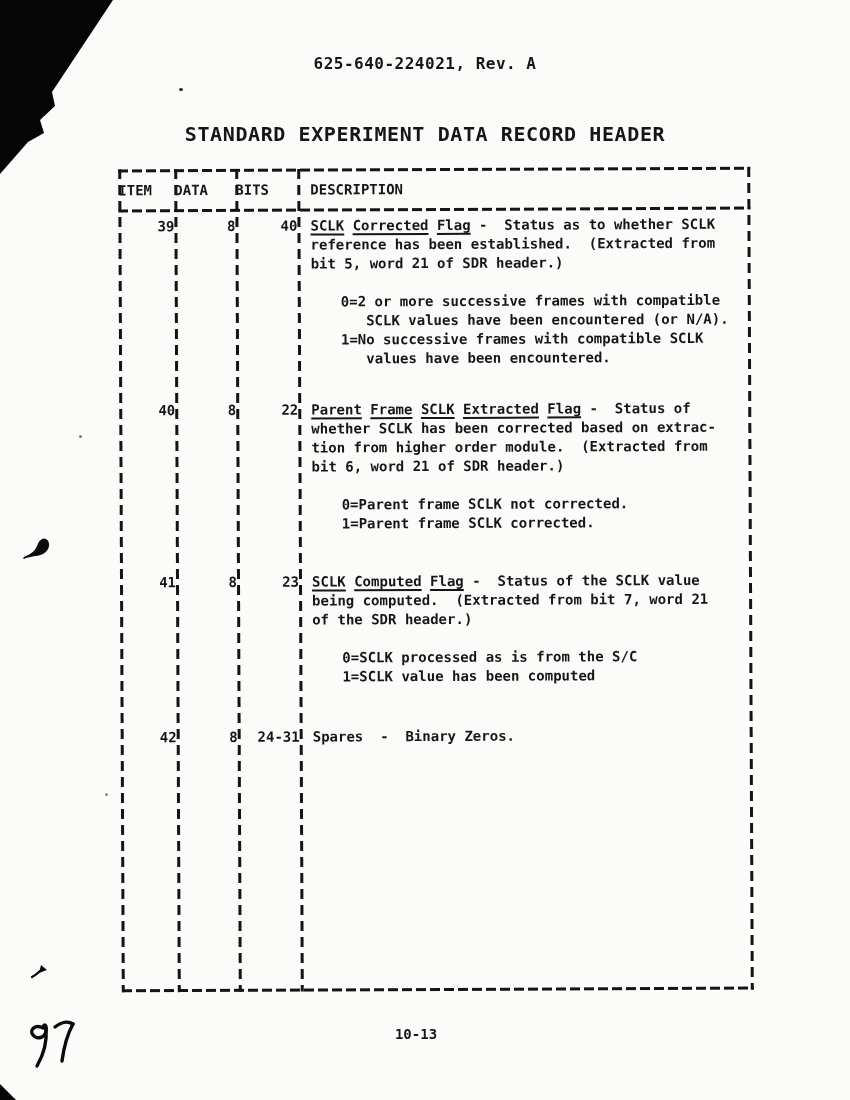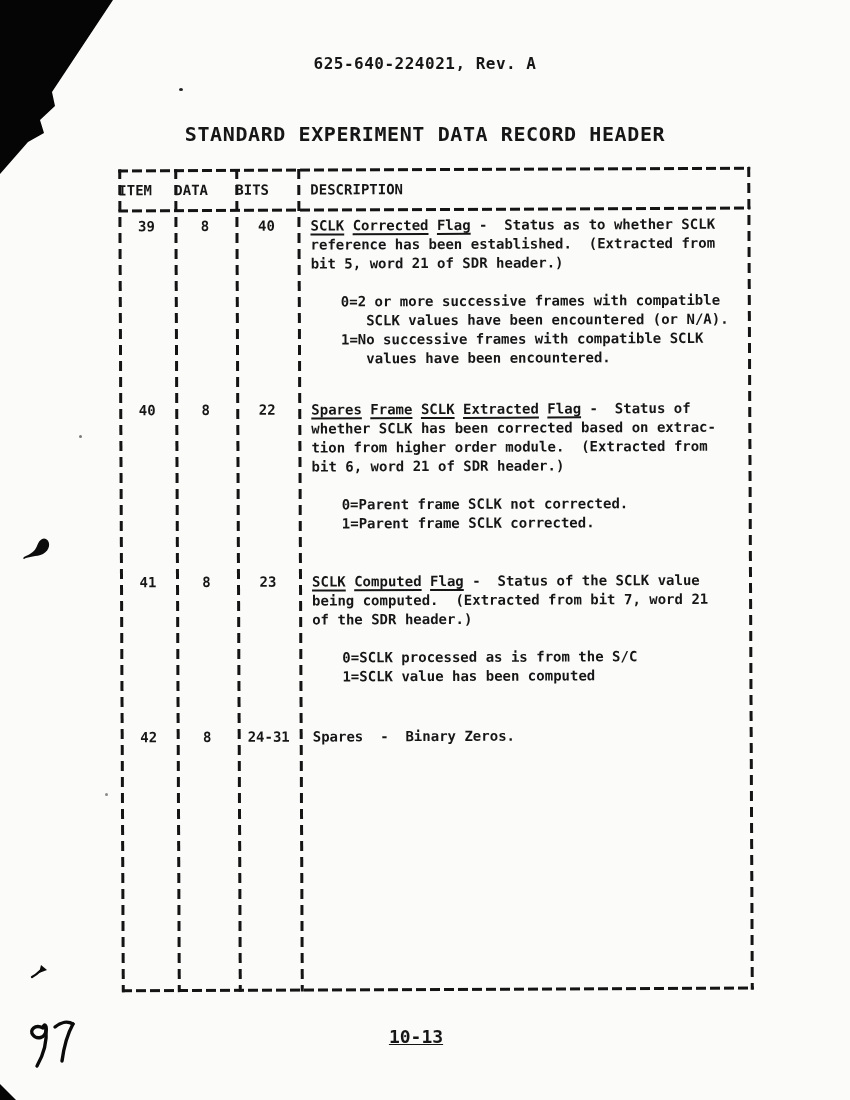--- a/index.html
+++ b/index.html
@@ -39,33 +39,33 @@
   .vl-3{left:179px;}
   .vl-4{left:629px;}
 
   .hrow{position:absolute;top:12px;left:0;right:0;display:grid;
     grid-template-columns:56px 61px 62px 1fr;}
   .hrow .hc{}
   .hrow .hc-desc{text-align:left;padding-left:13px;}
 
   .trow{position:absolute;left:0;right:0;display:grid;
     grid-template-columns:56px 61px 62px 1fr;align-items:start;}
-  .trow .num{text-align:center;}
+  .trow .num{text-align:right;}
   .trow .desc{padding-left:13px;padding-right:6px;}
   .row-0{top:48px;}
   .row-1{top:232px;}
   .row-2{top:404px;}
   .row-3{top:559px;}
   .dline,.oline{white-space:pre;}
   .opts{margin-top:19px;margin-left:30px;}
   .uterm{text-decoration:underline;text-decoration-thickness:2px;text-underline-offset:3px;}
 
   
   .page-number{position:absolute;top:1026px;left:0;right:18px;text-align:center;
-    font-size:18px;font-weight:700;text-decoration:underline;}
+    font-size:14px;font-weight:700;}
   .handwritten{position:absolute;left:26px;top:1016px;}
   .ink-comma{position:absolute;left:22px;top:536px;}
   .ink-flick{position:absolute;left:30px;top:963px;}
 </style>
 </head>
 <body>
 
 <div class="page">
 
   <div class="corner-artifact"></div>
@@ -109,21 +109,21 @@
               <div class="oline">1=No successive frames with compatible SCLK</div>
               <div class="oline">   values have been encountered.</div>
             </div>
           </div>
         </div>
         <div class="trow row-1">
           <div class="num">40</div>
           <div class="num">8</div>
           <div class="num">22</div>
           <div class="desc">
-            <div class="dline"><span class="uterm">Spares</span> <span class="uterm">Frame</span> <span class="uterm">SCLK</span> <span class="uterm">Extracted</span> <span class="uterm">Flag</span><span> -  Status of</span></div>
+            <div class="dline"><span class="uterm">Parent</span> <span class="uterm">Frame</span> <span class="uterm">SCLK</span> <span class="uterm">Extracted</span> <span class="uterm">Flag</span><span> -  Status of</span></div>
             <div class="dline">whether SCLK has been corrected based on extrac-</div>
             <div class="dline">tion from higher order module.  (Extracted from</div>
             <div class="dline">bit 6, word 21 of SDR header.)</div>
             <div class="opts">
               <div class="oline">0=Parent frame SCLK not corrected.</div>
               <div class="oline">1=Parent frame SCLK corrected.</div>
             </div>
           </div>
         </div>
         <div class="trow row-2">

